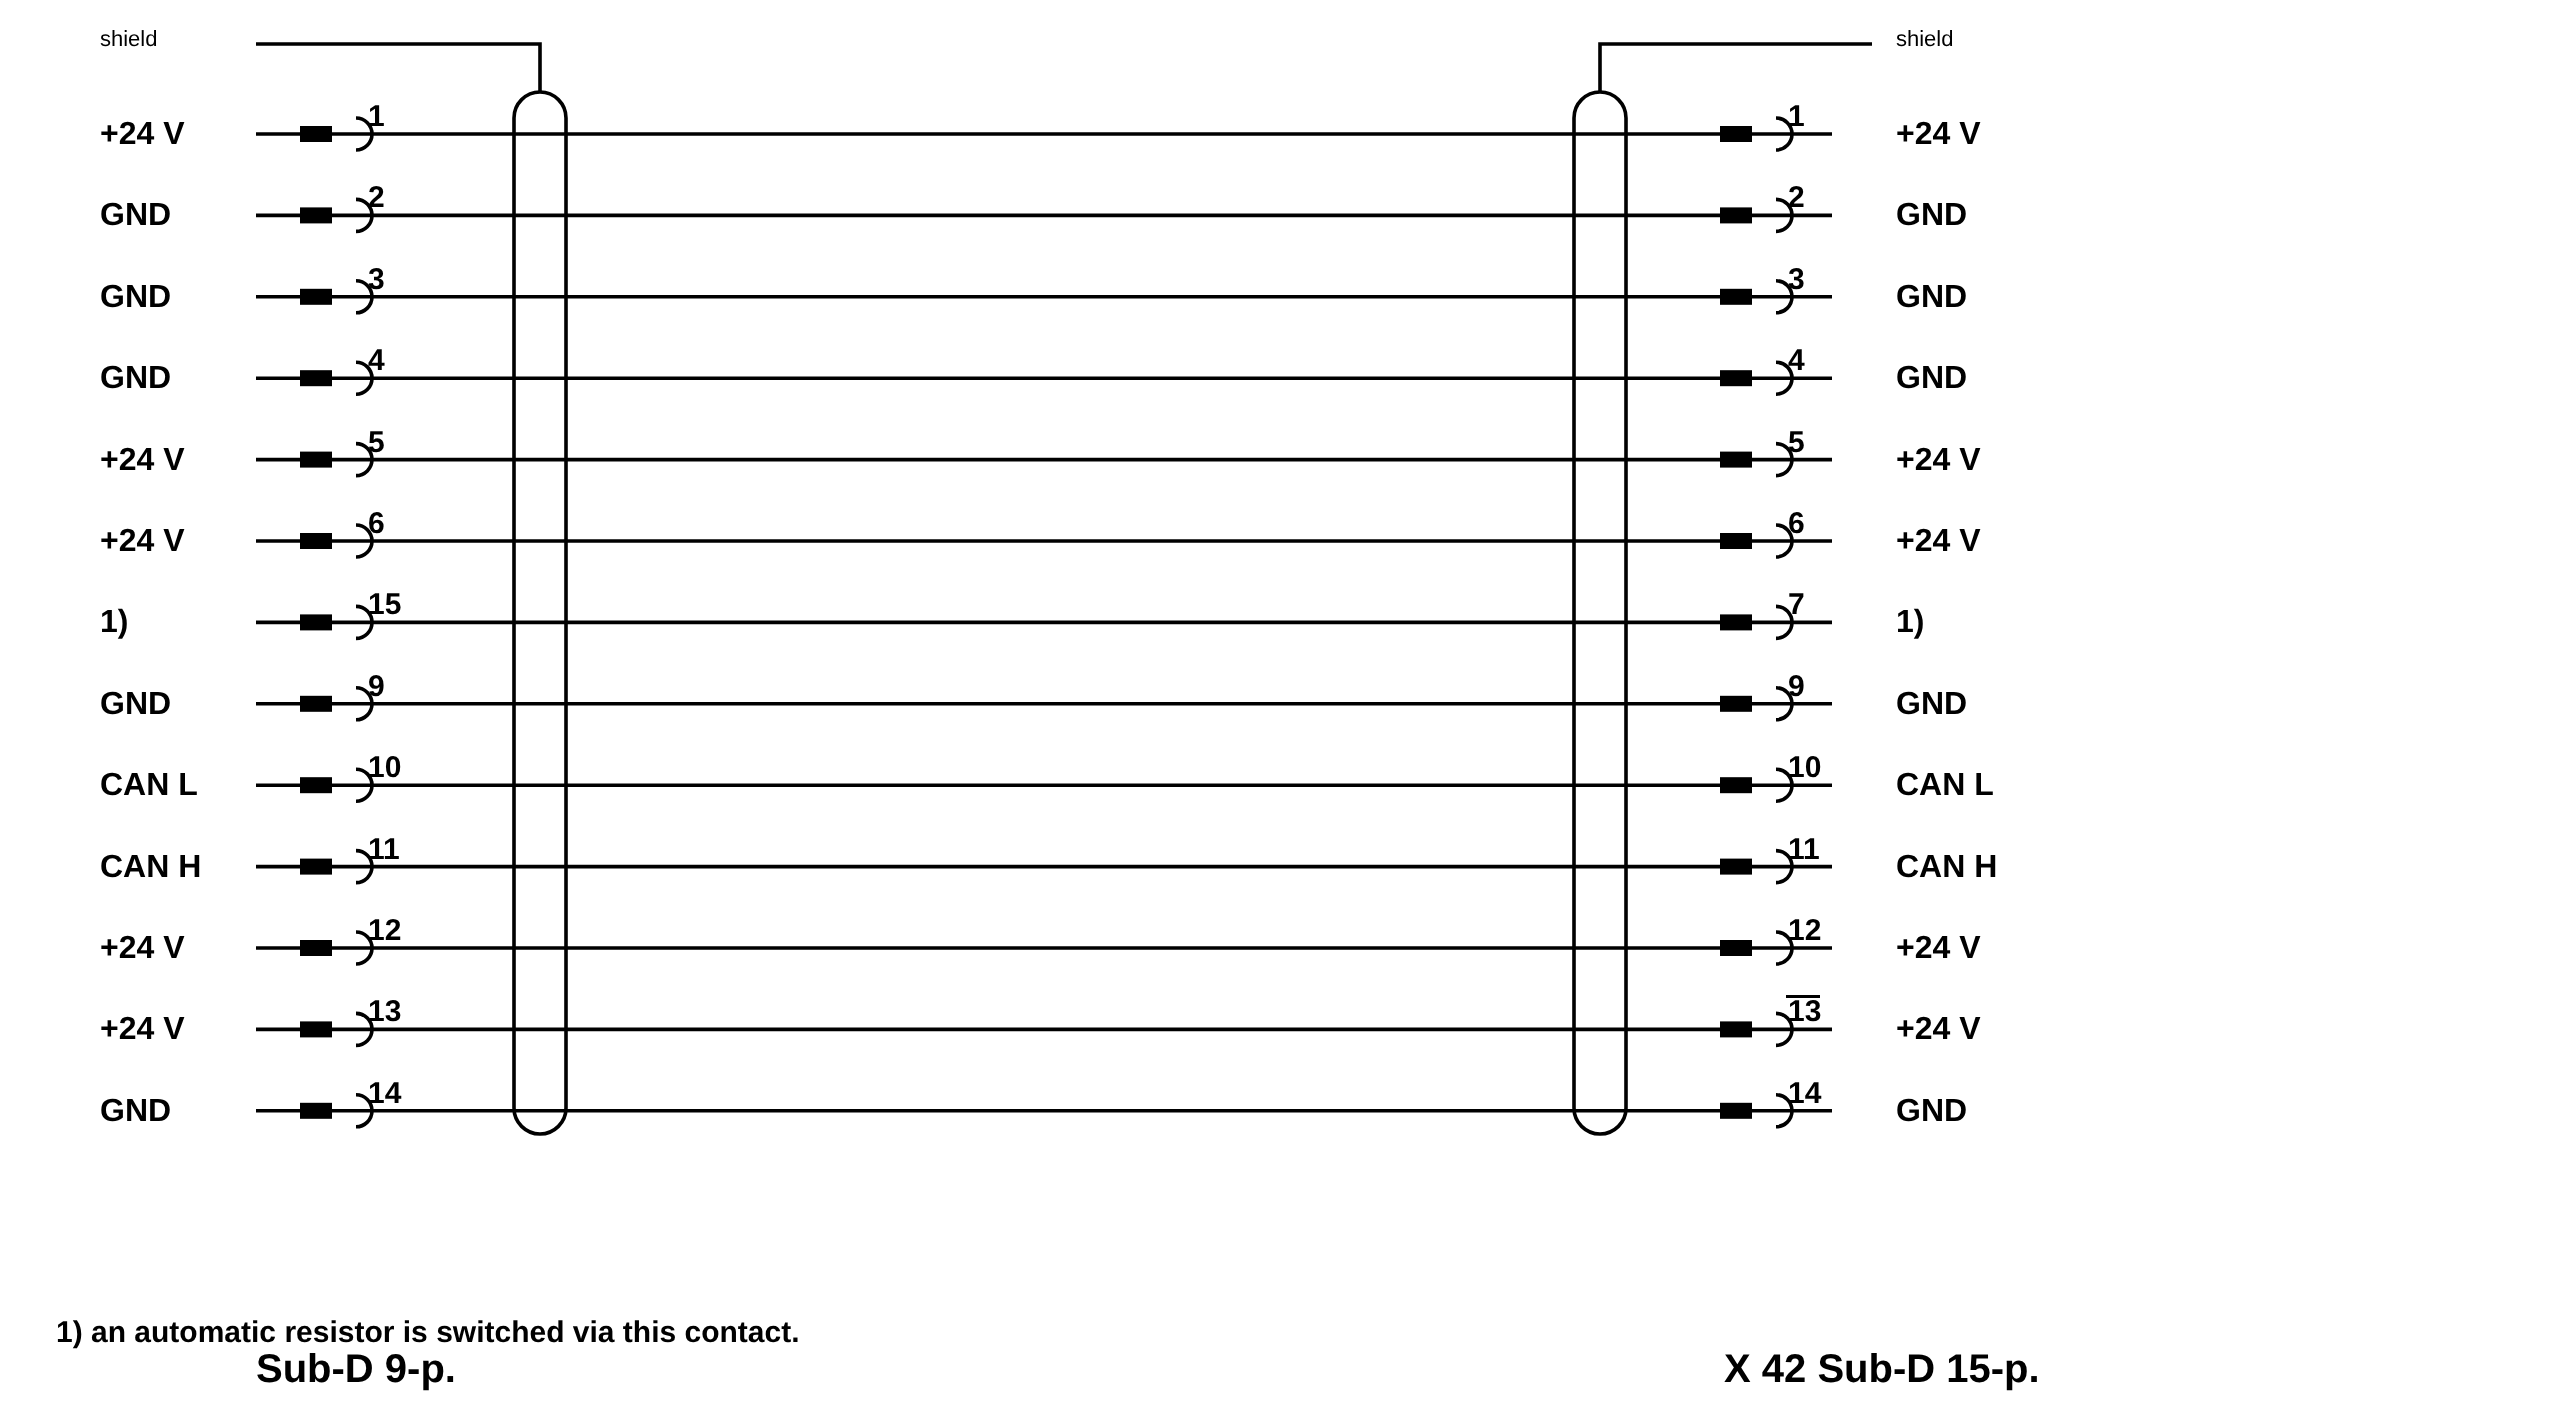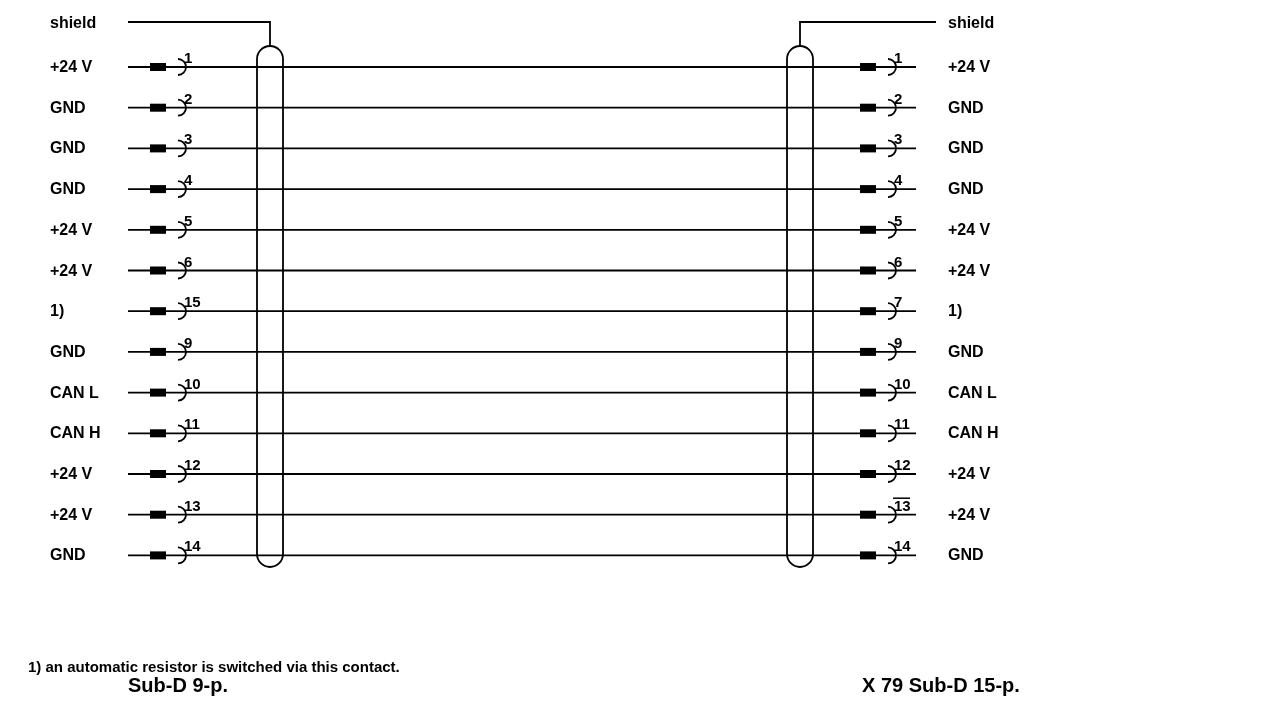--- a/index.html
+++ b/index.html
@@ -23,22 +23,22 @@
   }
   svg text {
     font-family: "Liberation Sans", sans-serif;
     font-weight: bold;
     fill: #000000;
   }
   .pin-num { font-size: 15px; }
   .pin-lbl { font-size: 16px; }
   .shield-lbl {
     position: absolute;
-    font-weight: bold;
-    font-size: 16px;
+    font-weight: normal;
+    font-size: 11px;
     white-space: pre;
   }
   .connector-caption {
     position: absolute;
     font-weight: bold;
     font-size: 20px;
     line-height: 34px;
     white-space: pre;
   }
   .footnote {
@@ -181,19 +181,19 @@
   <span class="shield-lbl" style="left:50px; top:14px">shield</span>
 
   <span class="shield-lbl" style="left:948px; top:14px">shield</span>
 
   <div class="connector-caption" style="left:128px; top:600px">
     <div>Sub-D 9-p.</div>
     
   </div>
 
   <div class="connector-caption" style="left:862px; top:600px">
-    <div>X 79 Sub-D 15-p.</div>
+    <div>X 42 Sub-D 15-p.</div>
     
   </div>
 
   <div class="footnote" style="left:28px; top:658px">1) an automatic resistor is switched via this contact.</div>
 
 </div>
 
 </body></html>

